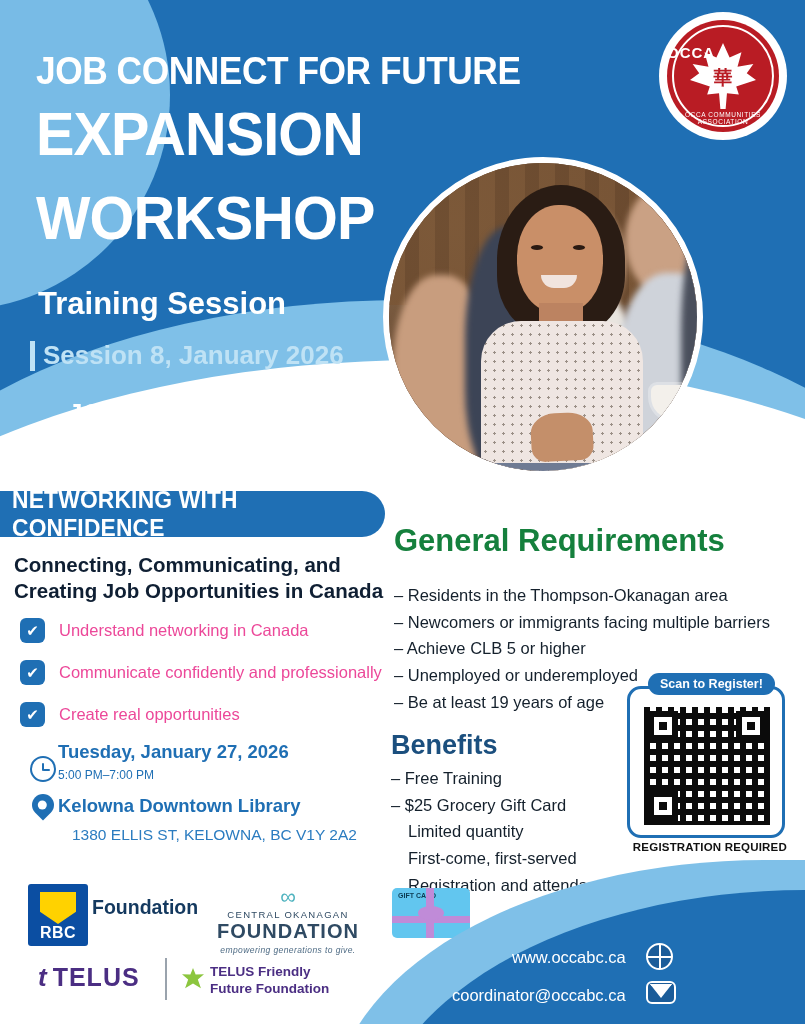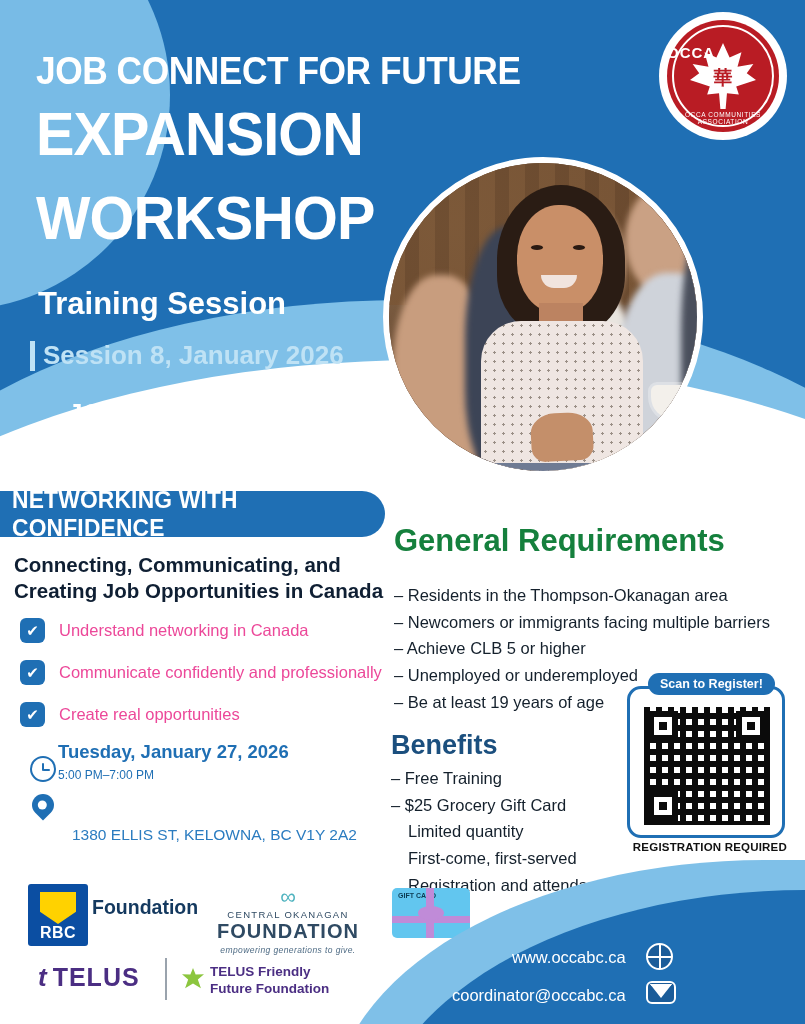--- a/index.html
+++ b/index.html
@@ -527,20 +527,21 @@
         </span>
       <span>
         <div class="meta-text-main">Tuesday, January 27, 2026</div>
         <div class="meta-text-sub">5:00 PM–7:00 PM</div>
       </span>
     </div>
     <div class="meta-row">
       <span class="meta-icon">
           <span class="pin-ic"></span>
         </span>
+      <span class="meta-text-main">Kelowna Downtown Library</span>
     </div>
     <div class="meta-addr">1380 ELLIS ST, KELOWNA, BC V1Y 2A2</div>
   </div>
 
   <div class="req-title">General Requirements</div>
   <ul class="req-list">
     <li>– Residents in the Thompson-Okanagan area</li>
     <li>– Newcomers or immigrants facing multiple barriers</li>
     <li>– Achieve CLB 5 or higher</li>
     <li>– Unemployed or underemployed</li>

